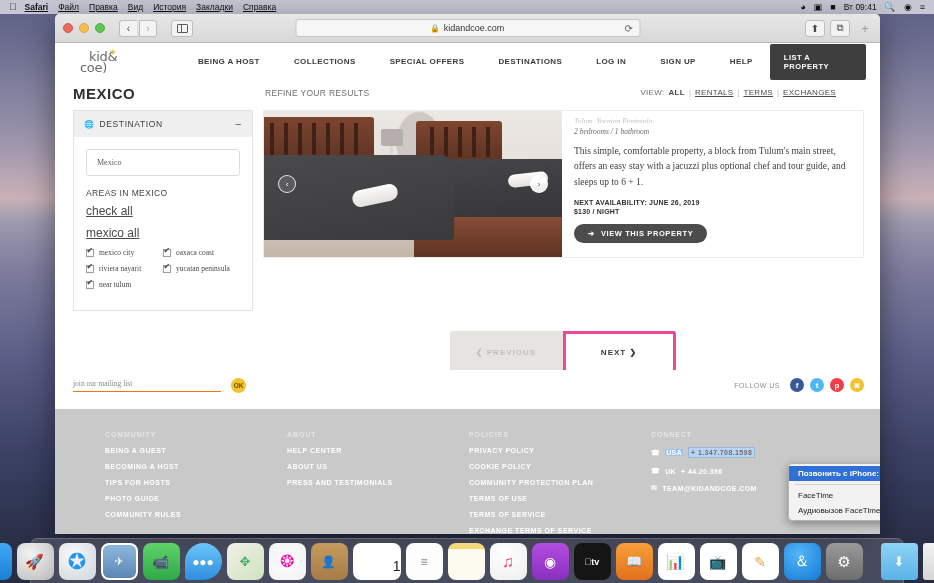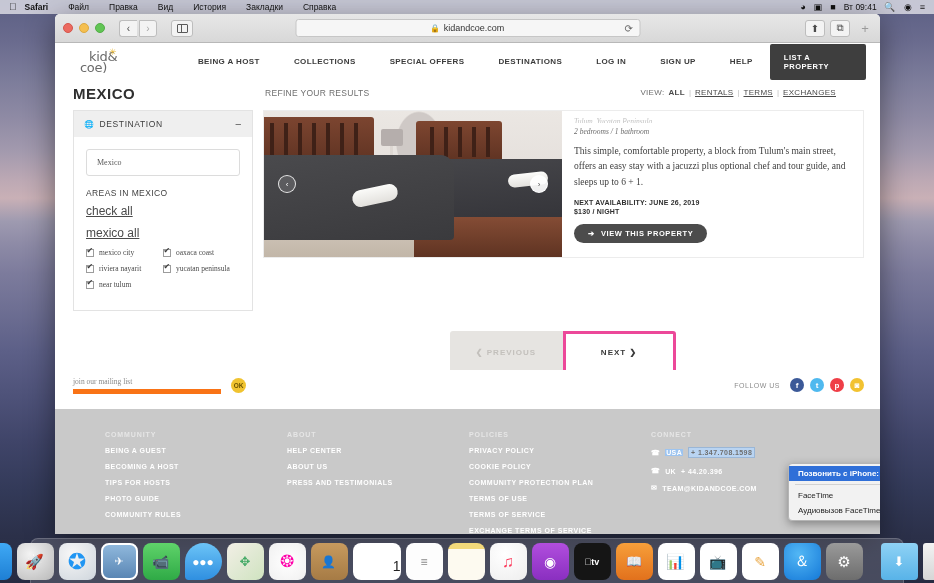--- a/index.html
+++ b/index.html
@@ -18,21 +18,21 @@
 
   
   #menubar {
     position: absolute; top: 0; left: 0; width: 934px; height: 14px;
     background: rgba(225,225,232,0.80);
     display: flex; align-items: center;
     font-size: 8.5px; color: #111; padding: 0 5px;
     -webkit-backdrop-filter: blur(10px);
   }
   #menubar .apple { font-size: 10px; margin: 0 8px 0 4px; line-height: 1; }
-  #menubar .mi { margin-right: 20px; white-space: nowrap; }
+  #menubar .mi { margin-right: 10px; white-space: nowrap; text-decoration: underline; }
   #menubar .mi.bold { font-weight: bold; }
   #menubar .right { margin-left: auto; display: flex; align-items: center; gap: 8px; padding-right: 4px;}
   #menubar .right .ic { font-size: 9px; line-height: 1; display:flex; align-items:center;}
   #menubar .clock { font-size: 8.5px; }
 
   
   #window {
     position: absolute; left: 55px; top: 14px; width: 825px; height: 520px;
     background: #fff; border-radius: 5px 5px 0 0;
     box-shadow: 0 8px 30px rgba(0,0,0,0.45);
@@ -194,21 +194,21 @@
   }
   .pagebtn.prev { background:#e6e4e1; color:#c3c0bc; border-radius:3px 0 0 3px;}
   .pagebtn.next { background:#fff; color:#3a3a3a; border:3px solid #ec4899; border-radius:0 3px 3px 0;}
 
   
   #mailstrip {
     position:absolute; left:0; right:0; top:327px; height:30px;
     display:flex; align-items:center; padding: 0 16px 0 18px; background:#fff;
   }
   #mlinput {
-    width: 148px; border-bottom:5px solid #f97316; font-size:7.5px; color:#8a8a8a;
+    width: 148px; border-bottom:1px solid #f97316; font-size:7.5px; color:#8a8a8a;
     padding-bottom:3px; font-family:"Liberation Serif", serif;
   }
   #okbtn {
     width:15px; height:15px; border-radius:50%; background:#f0c330; color:#6b5300;
     font-size:6.5px; font-weight:bold; display:flex; align-items:center; justify-content:center;
     margin-left:10px;
   }
   #followwrap { margin-left:auto; display:flex; align-items:center; gap:6px;}
   #followlbl { font-size:7px; color:#8d8d8d; letter-spacing:.5px; margin-right:4px;}
   .soc { width:14px; height:14px; border-radius:50%; color:#fff; font-size:8px;

